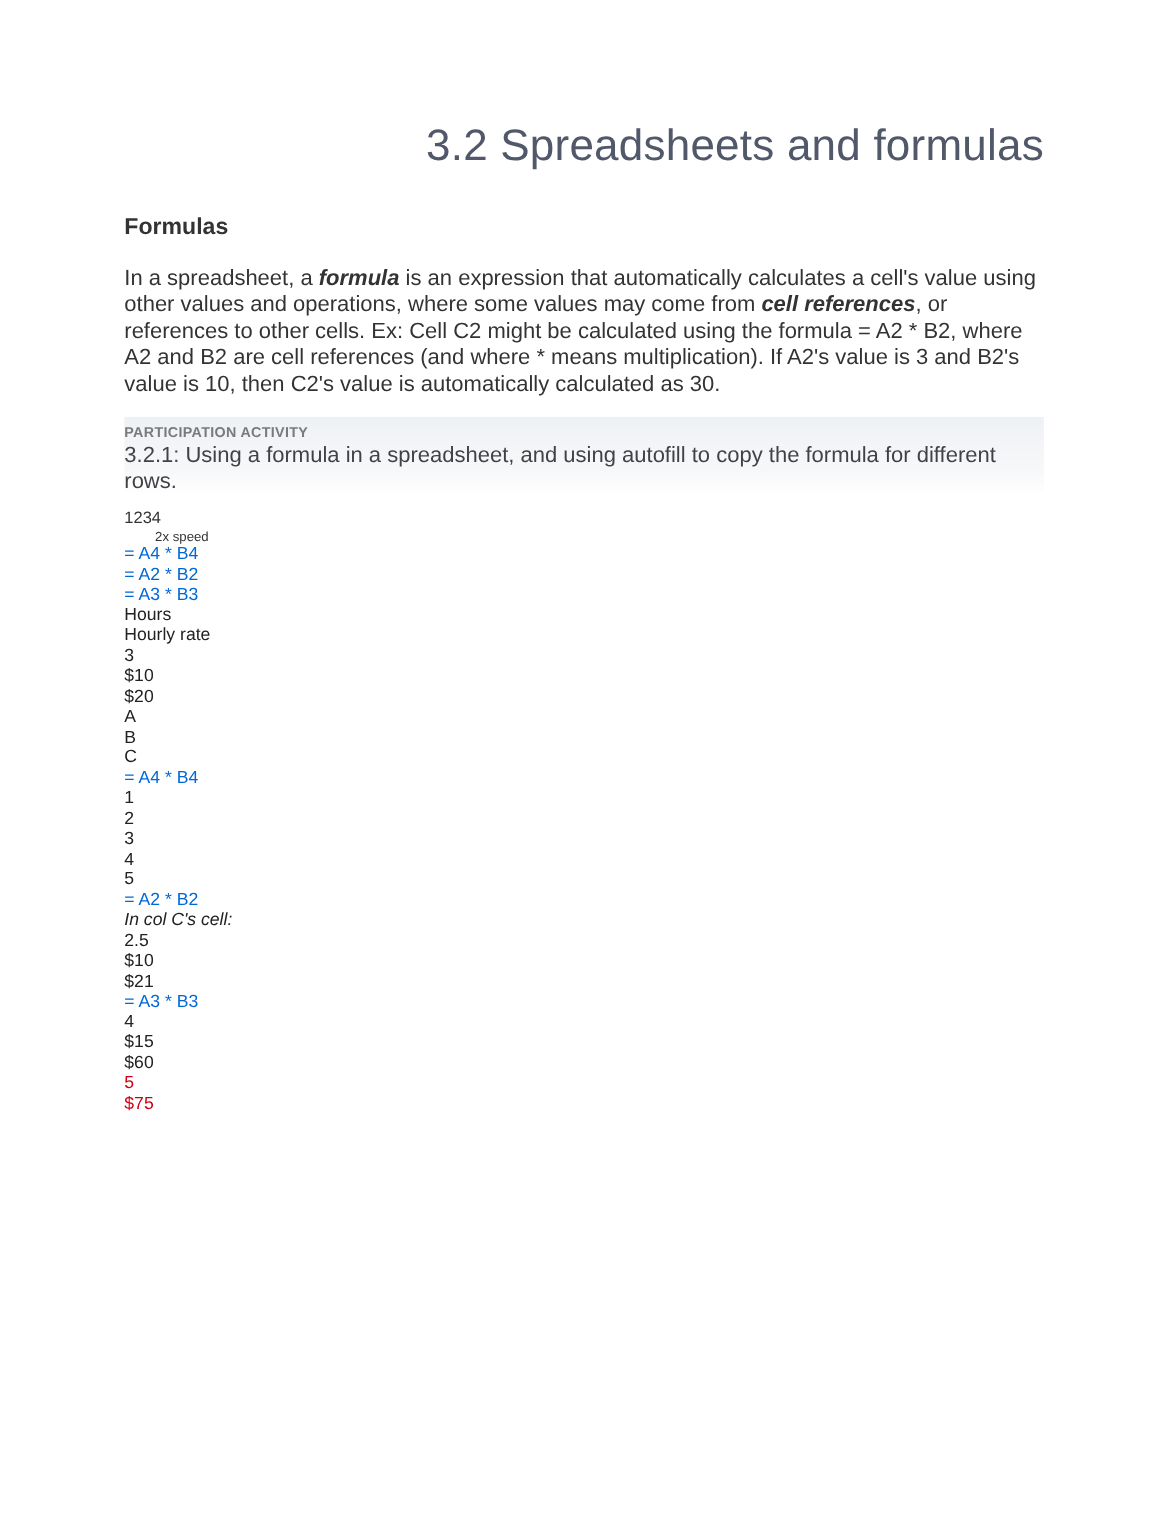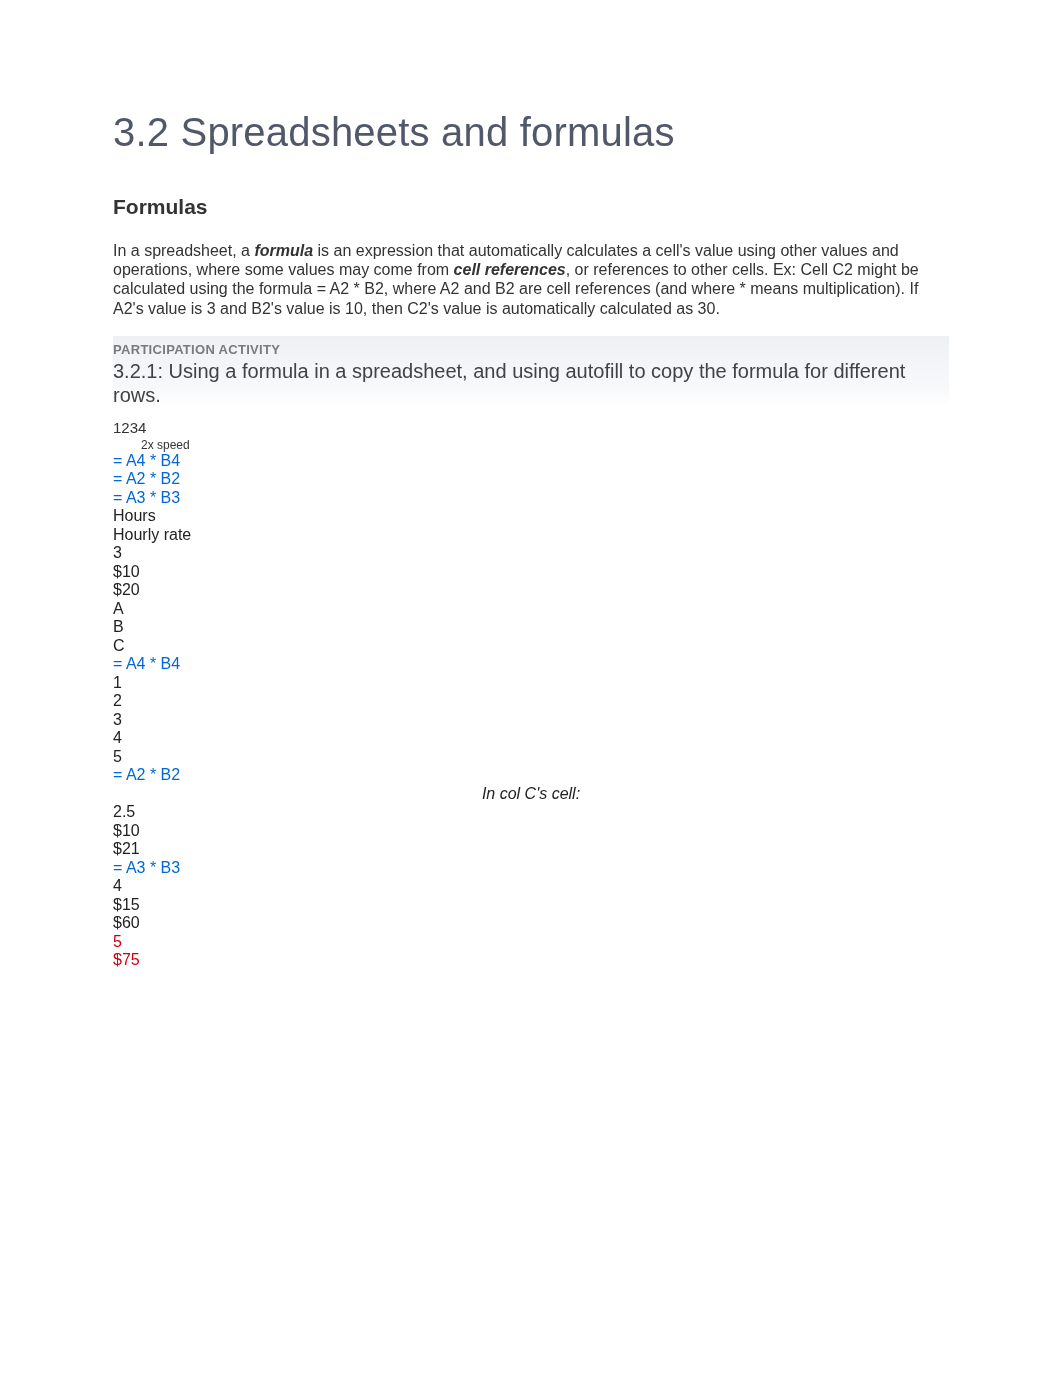--- a/index.html
+++ b/index.html
@@ -13,29 +13,30 @@
     width: 1062px;
     box-sizing: border-box;
     padding: 110px 113px 60px 113px;
   }
   h1.page-title {
     font-size: 40px;
     font-weight: 400;
     color: #51586a;
     margin: 0 0 40px 0;
     letter-spacing: 0.2px;
+    text-align: right;
   }
   h2.section-heading {
     font-size: 21px;
     font-weight: bold;
     color: #333;
     margin: 0 0 22px 0;
   }
   p.body-text {
-    font-size: 16px;
+    font-size: 20px;
     line-height: 1.2;
     color: #333;
     margin: 0 0 18px 0;
   }
   .bold-italic {
     font-weight: bold;
     font-style: italic;
   }
   .activity-box {
     background: linear-gradient(to bottom, #eef1f4, #f7f8fa 70%, #ffffff);
@@ -65,21 +66,21 @@
     color: #333;
     margin: 0 0 0 28px;
   }
   .data-line {
     font-size: 16px;
     line-height: 18.5px;
     margin: 0;
   }
   .blue { color: #0068d6; }
   .red { color: #cc0010; }
-  .italic { font-style: italic; text-align: center; }
+  .italic { font-style: italic; }
 </style>
 </head>
 <body>
 
 <div class="page">
 
   <h1 class="page-title">3.2 Spreadsheets and formulas</h1>
 
   <h2 class="section-heading">Formulas</h2>
 

